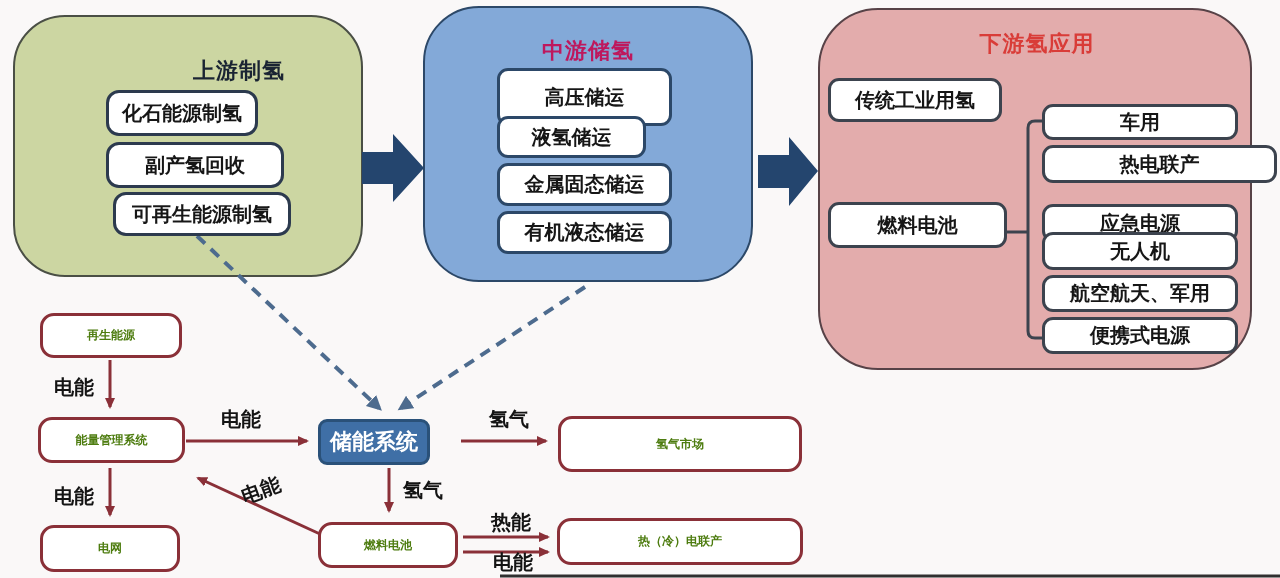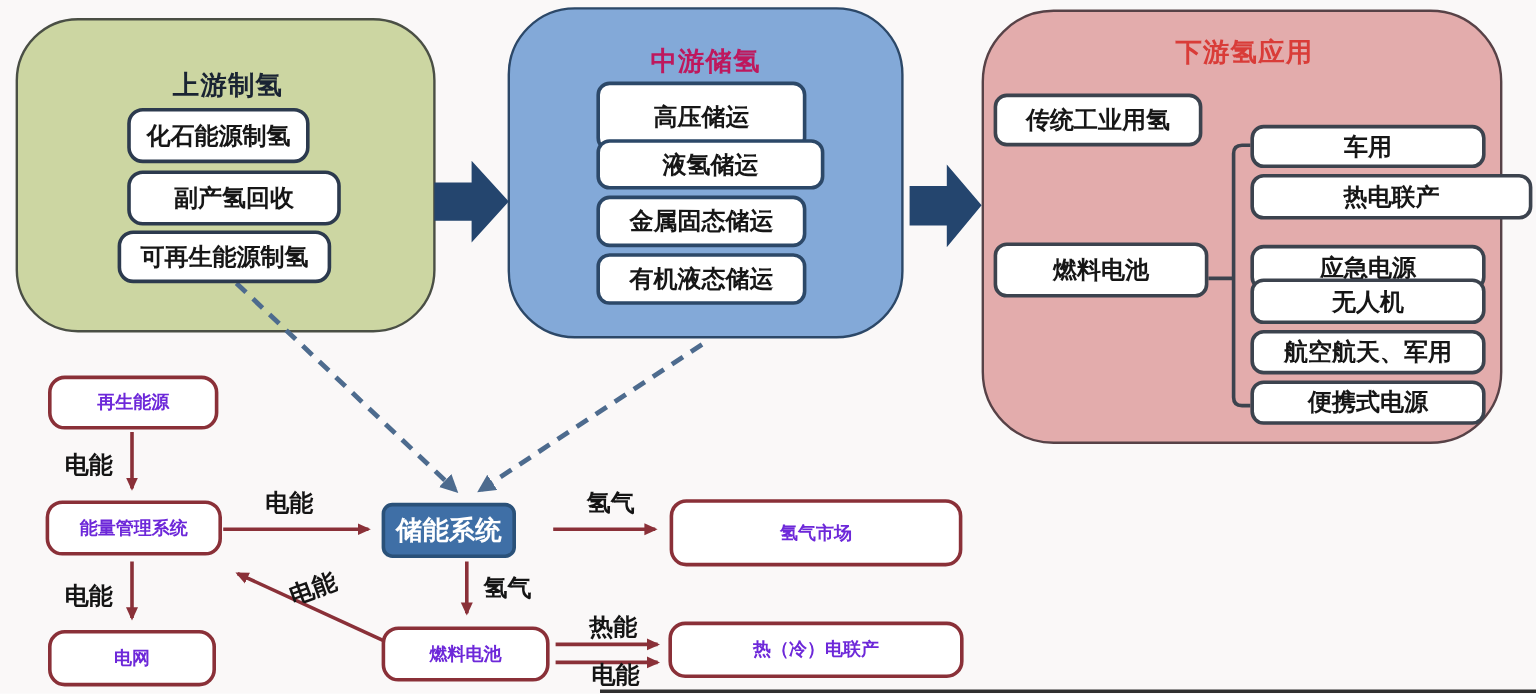--- a/index.html
+++ b/index.html
@@ -8,36 +8,36 @@
     background:#faf8f8;overflow:hidden;
     font-family:"DejaVu Sans","Liberation Sans",sans-serif;
     color:#1c1c1c;
   }
   .overlay{position:absolute;left:0;top:0;width:1280px;height:578px;}
   .panel{position:absolute;box-sizing:border-box;}
   .panel-green{left:13px;top:15px;width:350px;height:262px;background:#ccd6a2;border:2px solid #4a4f45;border-radius:52px;}
   .panel-blue{left:423px;top:6px;width:330px;height:276px;background:#83a9d8;border:2px solid #2c4868;border-radius:56px;}
   .panel-pink{left:818px;top:8px;width:434px;height:362px;background:#e3acac;border:2px solid #574247;border-radius:60px;}
   .ptitle{position:absolute;font-weight:bold;font-size:22px;text-align:center;letter-spacing:1px;}
-  .t-up{left:95px;top:56px;width:190px;color:#1a2433;}
+  .t-up{left:95px;top:56px;width:190px;color:#1a2433;text-align:right;}
   .t-mid{left:493px;top:36px;width:190px;color:#be185d;}
   .t-down{left:932px;top:29px;width:210px;color:#d93c38;}
   .pill{
     position:absolute;box-sizing:border-box;background:#ffffff;
     display:flex;align-items:center;justify-content:center;
     font-weight:bold;font-size:20px;color:#161616;border-radius:11px;
   }
   .pill.g{border:3px solid #2c3a4e;border-radius:13px;}
   .pill.b{border:3px solid #2c4868;}
   .pill.p{border:3px solid #3c434e;}
   .node{
     position:absolute;box-sizing:border-box;background:#ffffff;
     border:3px solid #8a3038;border-radius:14px;
     display:flex;align-items:center;justify-content:center;
-    font-weight:bold;font-size:15px;color:#6d28d9;
+    font-weight:bold;font-size:12px;color:#4d7c0f;
   }
   .node.storage{background:#3f6fa6;border:3px solid #2a5179;color:#ffffff;border-radius:9px;font-size:22px;}
   .lbl{
     position:absolute;font-weight:bold;font-size:20px;color:#141414;
     width:58px;text-align:center;
   }
   .lbl.rot{transform:rotate(-20deg);}
 </style>
 </head>
 <body>
@@ -77,24 +77,24 @@
 
     <line x1="500" y1="576" x2="1280" y2="576" stroke="#2f2f2f" stroke-width="3"></line>
   </svg>
 
   <div class="ptitle t-up">上游制氢</div>
   <div class="ptitle t-mid">中游储氢</div>
   <div class="ptitle t-down">下游氢应用</div>
 
   <div class="pill g" style="left:106px;top:90px;width:152px;height:46px">化石能源制氢</div>
   <div class="pill g" style="left:106px;top:142px;width:178px;height:46px">副产氢回收</div>
-  <div class="pill g" style="left:98px;top:192px;width:178px;height:44px">可再生能源制氢</div>
+  <div class="pill g" style="left:113px;top:192px;width:178px;height:44px">可再生能源制氢</div>
 
   <div class="pill b" style="left:497px;top:68px;width:175px;height:58px">高压储运</div>
-  <div class="pill b" style="left:497px;top:116px;width:190px;height:42px">液氢储运</div>
+  <div class="pill b" style="left:497px;top:116px;width:149px;height:42px">液氢储运</div>
   <div class="pill b" style="left:497px;top:211px;width:175px;height:43px">有机液态储运</div>
   <div class="pill b" style="left:497px;top:163px;width:175px;height:43px">金属固态储运</div>
 
   <div class="pill p" style="left:828px;top:78px;width:174px;height:44px">传统工业用氢</div>
   <div class="pill p" style="left:828px;top:202px;width:179px;height:46px">燃料电池</div>
   <div class="pill p" style="left:1042px;top:104px;width:196px;height:36px">车用</div>
   <div class="pill p" style="left:1042px;top:145px;width:235px;height:38px">热电联产</div>
   <div class="pill p" style="left:1042px;top:204px;width:196px;height:38px">应急电源</div>
   <div class="pill p" style="left:1042px;top:232px;width:196px;height:38px">无人机</div>
   <div class="pill p" style="left:1042px;top:275px;width:196px;height:37px">航空航天、军用</div>

